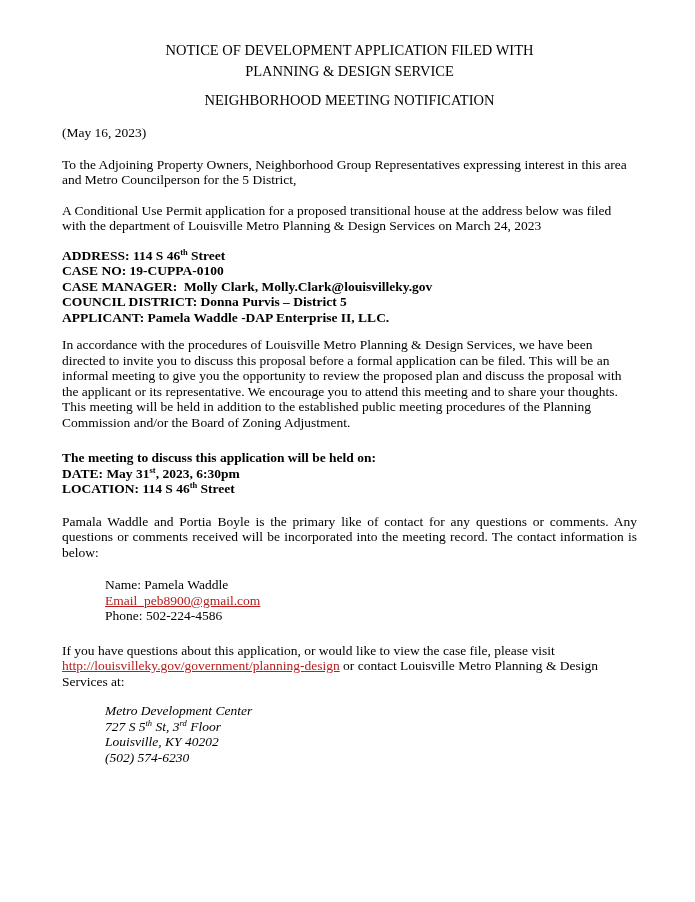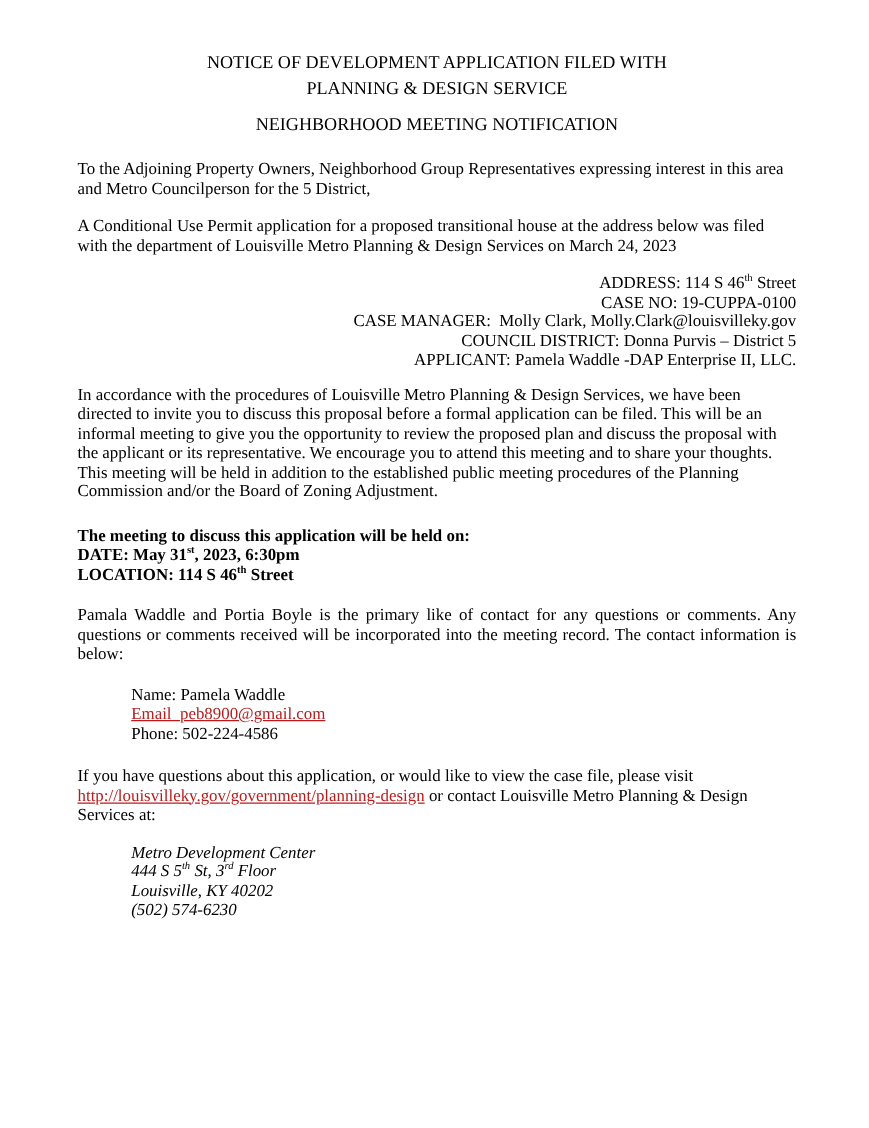--- a/index.html
+++ b/index.html
@@ -27,21 +27,21 @@
     margin:8px 0 0 0;
     font-weight:normal;
   }
   .line,.para{
     font-size:13.5px;
     line-height:15.5px;
   }
   .date-line{margin-top:14px;}
   .para1{margin-top:16px;}
   .para2{margin-top:15px;}
-  .case-block{margin-top:14px;line-height:14.6px;font-weight:normal;text-align:right;}
+  .case-block{margin-top:14px;line-height:14.6px;font-weight:bold;}
   .big-para{margin-top:12px;}
   .meeting-block{margin-top:20px;line-height:14.7px;font-weight:bold;}
   .pamala-para{margin-top:17px;text-align:justify;}
   .contact-block{margin-top:17px;padding-left:43px;line-height:15.2px;}
   .questions-para{margin-top:19px;}
   .office-block{margin-top:14px;padding-left:43px;line-height:15.2px;font-style:italic;}
   .pw{white-space:pre-wrap;}
   sup{
     font-size:8.5px;
     vertical-align:super;
@@ -66,20 +66,21 @@
 
 <div class="page">
 
   <div class="title">
     <div>NOTICE OF DEVELOPMENT APPLICATION FILED WITH</div>
     <div>PLANNING &amp; DESIGN SERVICE</div>
   </div>
 
   <div class="subtitle">NEIGHBORHOOD MEETING NOTIFICATION</div>
 
+  <div class="line date-line">(May 16, 2023)</div>
 
   <div class="para para1">To the Adjoining Property Owners, Neighborhood Group Representatives expressing interest in this area and Metro Councilperson for the 5 District,</div>
 
   <div class="para para2">A Conditional Use Permit application for a proposed transitional house at the address below was filed with the department of Louisville Metro Planning &amp; Design Services on March 24, 2023</div>
 
   <div class="case-block">
     <div class="line"><span class="pw">ADDRESS: 114 S 46</span><sup>th</sup><span class="pw"> Street</span></div>
     <div class="line pw">CASE NO: 19-CUPPA-0100</div>
     <div class="line pw">CASE MANAGER:  Molly Clark, Molly.Clark@louisvilleky.gov</div>
     <div class="line pw">COUNCIL DISTRICT: Donna Purvis – District 5</div>
@@ -99,20 +100,20 @@
   <div class="contact-block">
     <div class="line">Name: Pamela Waddle</div>
     <div class="line"><a class="doclink pw">Email  peb8900@gmail.com</a></div>
     <div class="line">Phone: 502-224-4586</div>
   </div>
 
   <div class="para questions-para"><span class="pw">If you have questions about this application, or would like to view the case file, please visit </span><a class="doclink">http://louisvilleky.gov/government/planning-design</a><span class="pw"> or contact Louisville Metro Planning &amp; Design Services at:</span></div>
 
   <div class="office-block">
     <div class="line">Metro Development Center</div>
-    <div class="line"><span class="pw">444 S 5</span><sup>th</sup><span class="pw"> St, 3</span><sup>rd</sup><span class="pw"> Floor</span></div>
+    <div class="line"><span class="pw">727 S 5</span><sup>th</sup><span class="pw"> St, 3</span><sup>rd</sup><span class="pw"> Floor</span></div>
     <div class="line">Louisville, KY 40202</div>
     <div class="line">(502) 574-6230</div>
   </div>
 
   <div class="highlight-bar"></div>
 
 </div>
 
 </body></html>

